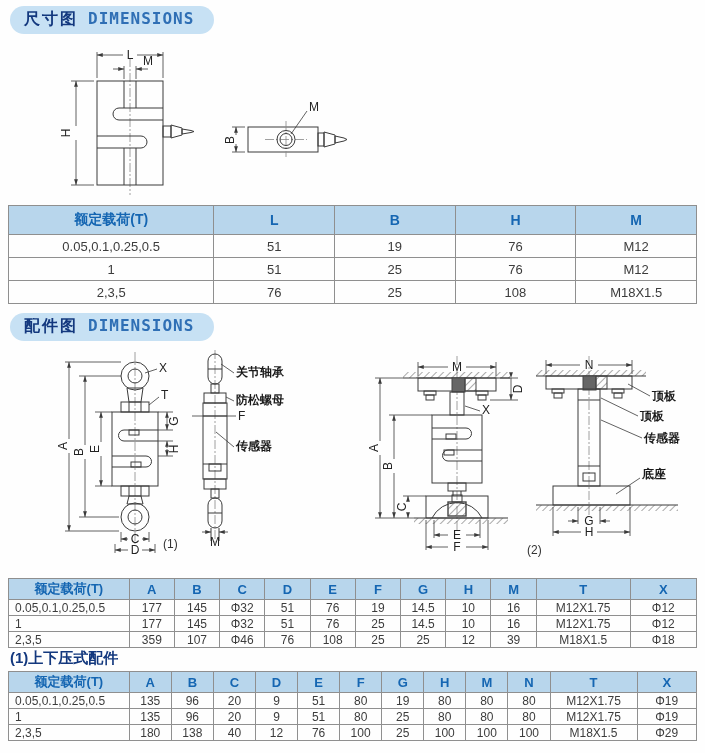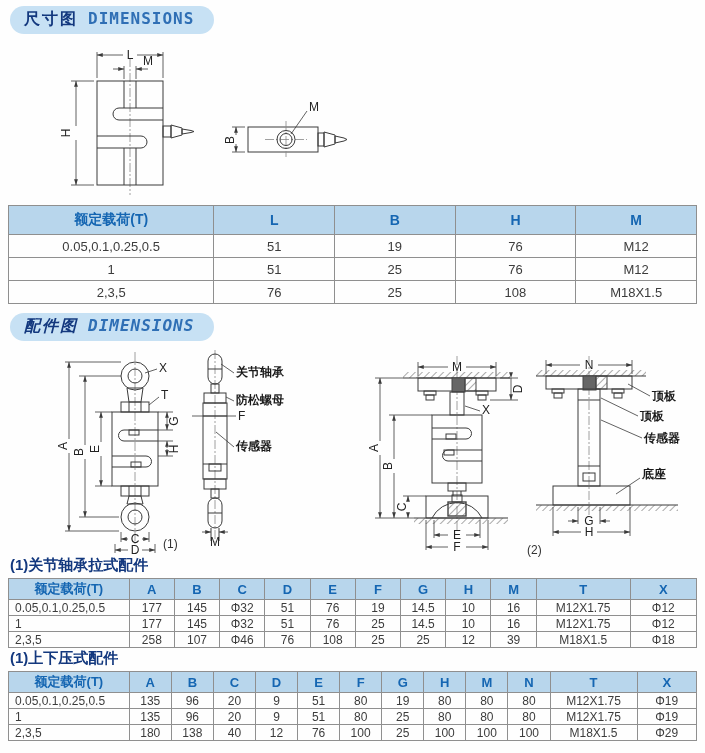--- a/index.html
+++ b/index.html
@@ -153,21 +153,21 @@
         <tr>
           <td>2,3,5</td>
           <td>76</td>
           <td>25</td>
           <td>108</td>
           <td>M18X1.5</td>
         </tr>
       </tbody>
     </table>
 
-  <div class="pill" style="top:313px;font-style:italic;">
+  <div class="pill" style="top:313px;">
     <span class="zh">配件图</span>
     <span class="en">DIMENSIONS</span>
   </div>
 
   <svg style="left:55px;top:346px;" width="135" height="212">
     <defs>
       <marker id="arC" viewBox="0 0 10 10" refX="9" refY="5" markerWidth="8" markerHeight="8" orient="auto">
         <path d="M0,2 L9,5 L0,8 z" fill="#3a3a3a"></path>
         </marker>
     </defs>
@@ -454,21 +454,20 @@
     </g>
     <g>
       <line class="dim" x1="25" y1="159" x2="25" y2="188"></line>
         <line class="dim" x1="102" y1="159" x2="102" y2="188"></line>
       <line class="dim" x1="53" y1="184" x2="25" y2="184" marker-end="url(#arF)"></line>
       <line class="dim" x1="69" y1="184" x2="102" y2="184" marker-end="url(#arF)"></line>
       <text class="dtx" x="61" y="188" text-anchor="middle">H</text>
     </g>
   </svg>
 
-  <div class="subtitle" style="top:556px;">(1)关节轴承拉式配件</div>
   <table class="dtable tbl-acc tbl-acc1">
       <thead>
         <tr>
           <th>额定载荷(T)</th>
           <th>A</th>
           <th>B</th>
           <th>C</th>
           <th>D</th>
           <th>E</th>
           <th>F</th>
@@ -503,21 +502,21 @@
           <td>76</td>
           <td>25</td>
           <td>14.5</td>
           <td>10</td>
           <td>16</td>
           <td>M12X1.75</td>
           <td>Φ12</td>
         </tr>
         <tr>
           <td>2,3,5</td>
-          <td>258</td>
+          <td>359</td>
           <td>107</td>
           <td>Φ46</td>
           <td>76</td>
           <td>108</td>
           <td>25</td>
           <td>25</td>
           <td>12</td>
           <td>39</td>
           <td>M18X1.5</td>
           <td>Φ18</td>

